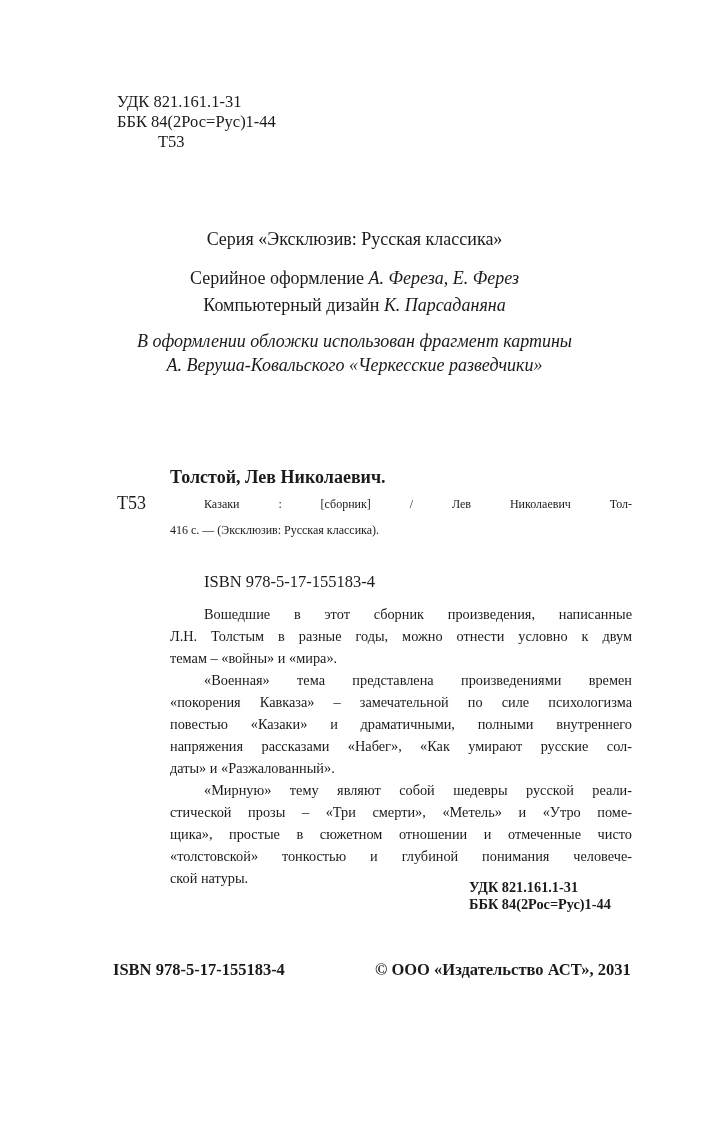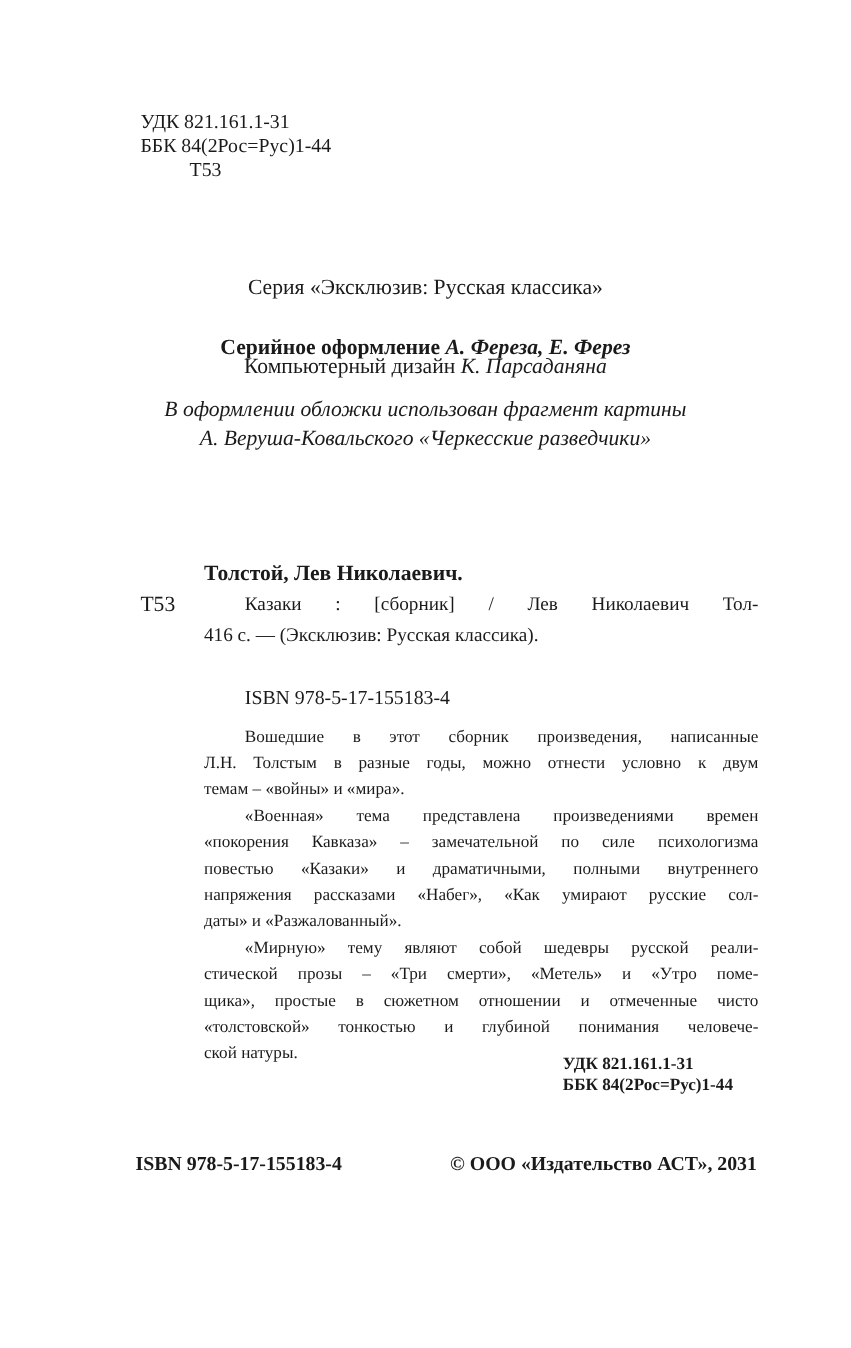--- a/index.html
+++ b/index.html
@@ -11,36 +11,36 @@
     .f16 { font-size: 16.5px; }
     .f18 { font-size: 18px; text-align: center; }
     .f14 { font-size: 14.3px; }
     .b { font-weight: bold; }
     .i { font-style: italic; }
     .center { left: 0; width: 709px; text-align: center; }
     .just { position: absolute; left: 170px; width: 462px; font-size: 14.3px; line-height: 22px; }
     .just .line { display: block; text-align: justify; text-align-last: justify; height: 22px; white-space: nowrap; }
     .just .line.last { text-align-last: left; }
     .just .line.indent { padding-left: 34px; }
-    .bib { position: absolute; left: 170px; width: 462px; font-size: 16px; line-height: 26px; }
+    .bib { position: absolute; left: 170px; width: 462px; font-size: 12px; line-height: 26px; }
     .bib .line { display: block; text-align: justify; text-align-last: justify; height: 26px; white-space: nowrap; }
     .bib .line.last { text-align-last: left; }
     .bib .line.indent { padding-left: 34px; }
   </style>
 </head>
 <body>
 
 <div class="abs f16" style="left:117px; top:92px;">УДК 821.161.1-31</div>
 <div class="abs f16" style="left:117px; top:112px;">ББК 84(2Рос=Рус)1-44</div>
 <div class="abs f16" style="left:158px; top:132px;">Т53</div>
 
 <div class="abs center f18" style="top:229px;">
   <span>Серия </span><span>«Эксклюзив: Русская классика»</span>
 </div>
-<div class="abs center f18" style="top:279px;font-weight:bold;">
+<div class="abs center f18" style="top:268px;">
   <span>Серийное оформление </span><span class="i">А. Фереза, Е. Ферез</span>
 </div>
 <div class="abs center f18" style="top:295px;">
   <span>Компьютерный дизайн </span><span class="i">К. Парсаданяна</span>
 </div>
 <div class="abs center f18 i" style="top:331px;">В оформлении обложки использован фрагмент картины</div>
 <div class="abs center f18 i" style="top:355px;">А. Веруша-Ковальского «Черкесские разведчики»</div>
 
 <div class="abs f18 b" style="left:170px; top:467px;">Толстой, Лев Николаевич.</div>
 <div class="abs f18" style="left:117px; top:493px;">Т53</div>

